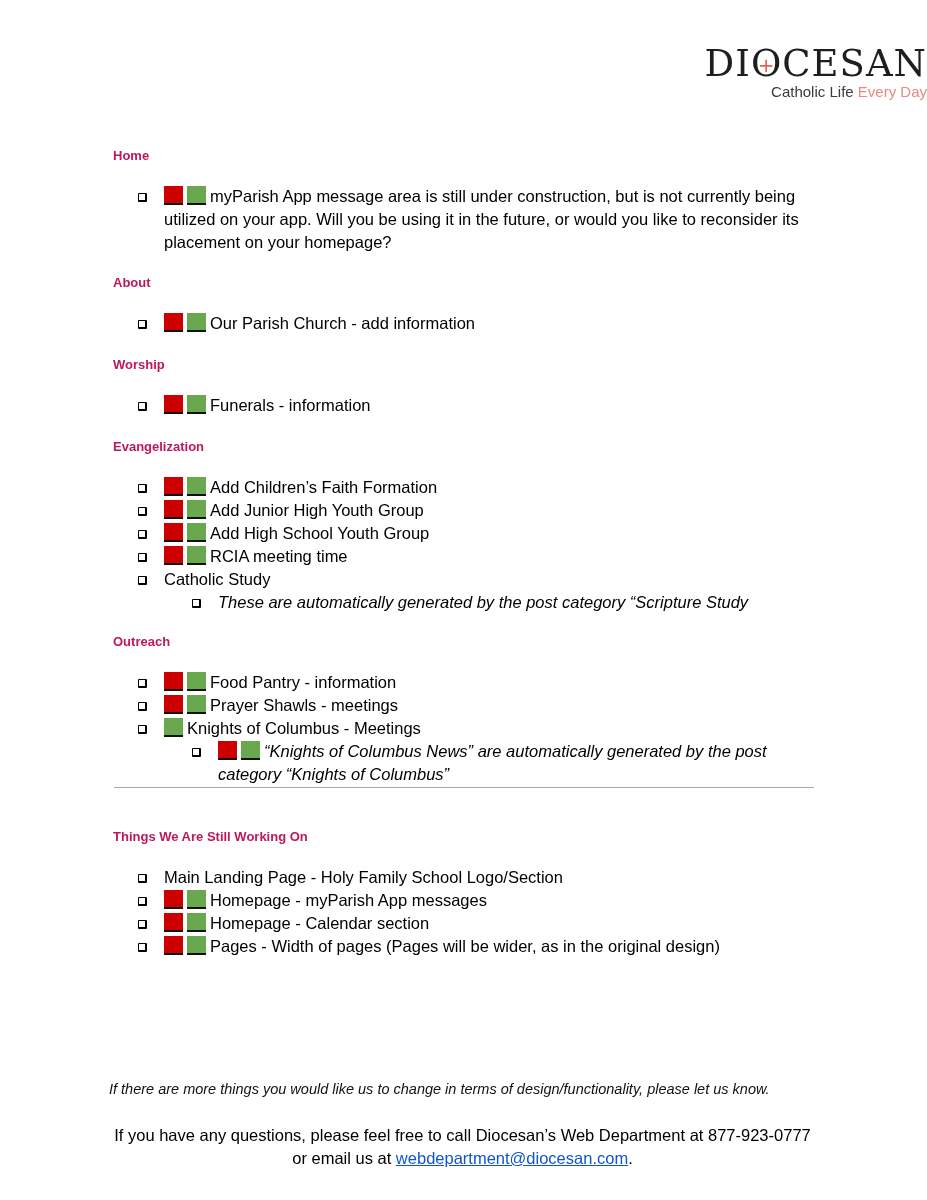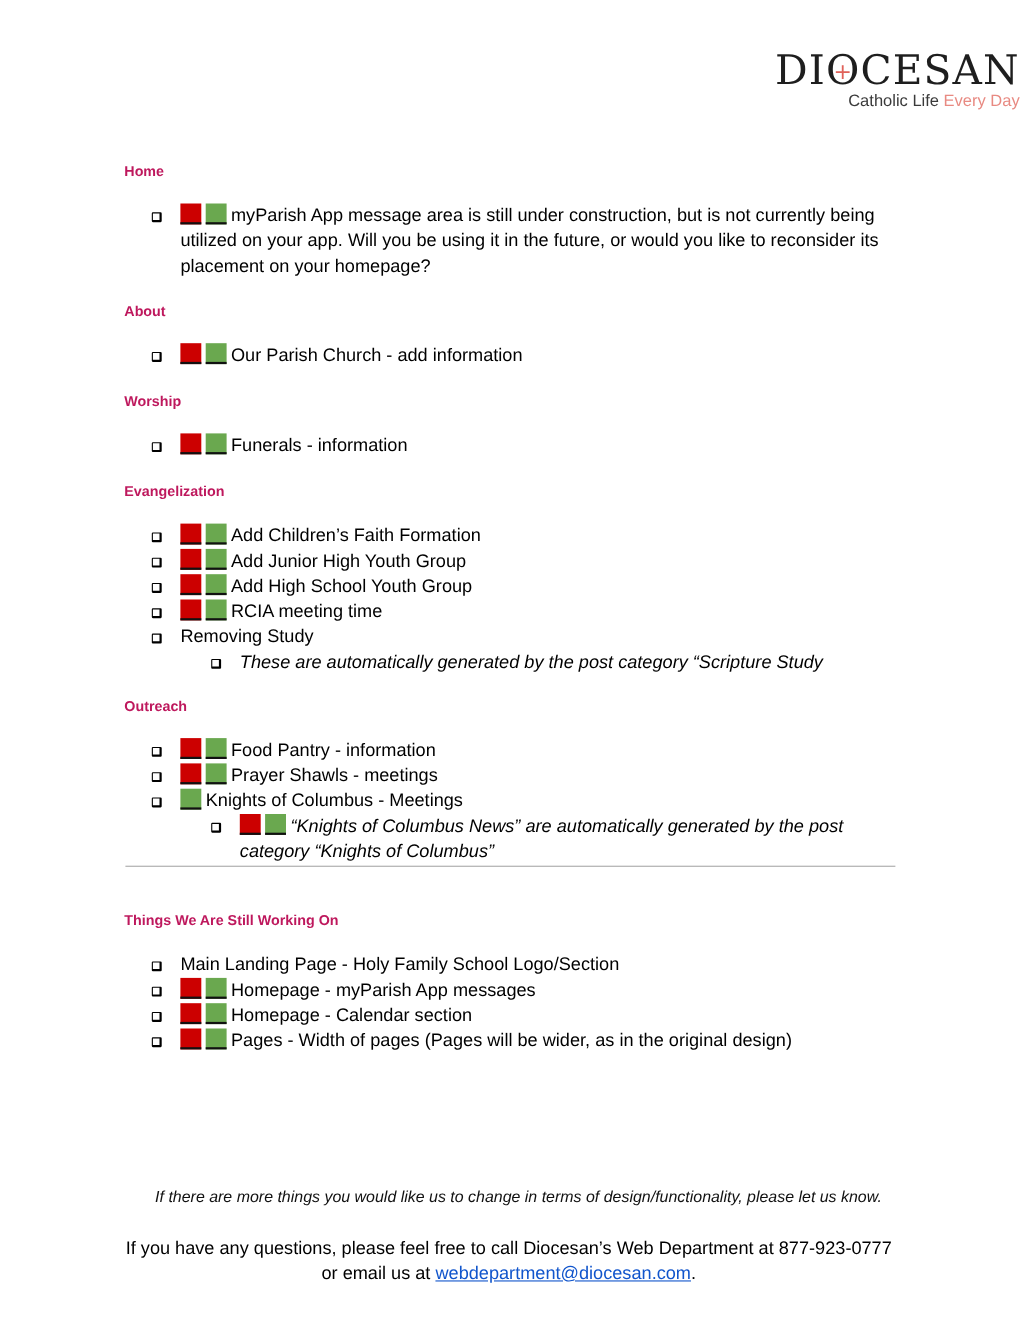--- a/index.html
+++ b/index.html
@@ -24,21 +24,21 @@
     li.sub .bullet { left: 83px; }
     .bullet-box { display: inline-block; width: 9px; height: 9px; border: 1.5px solid #000;
                   border-right-width: 2.5px; border-bottom-width: 2.5px; margin-top: 6px; box-sizing: border-box; border-radius: 1px; }
     .sq { display: inline-block; width: 19px; height: 19px; vertical-align: -3px; margin-right: 4px;
           border-bottom: 2px solid #111; box-sizing: border-box; }
     .sq.red { background: #cc0000; }
     .sq.green { background: #6aa84f; }
 
     .divider { position: absolute; left: 114px; width: 700px; top: 787px; border-top: 1.5px solid #a9a9a9; }
 
-    .footer-note { position: absolute; left: 109px; top: 1081px; font-size: 14.5px; font-style: italic; color: #111; margin-left: 32px; }
+    .footer-note { position: absolute; left: 109px; top: 1081px; font-size: 14.5px; font-style: italic; color: #111; }
     .footer-contact { position: absolute; left: 110px; width: 705px; top: 1124px; text-align: center;
                       font-size: 16.5px; font-weight: normal; line-height: 23px; color: #000; }
     .footer-contact a { color: #1155cc; text-decoration: underline; }
   </style>
 </head>
 <body>
 
 <div class="logo">
   <div class="logo-word"><span>DI</span><span class="o"><span>O</span><span class="cross">+</span></span><span>CESAN</span></div>
   <div class="tagline"><span>Catholic Life </span><span class="accent">Every Day</span></div>
@@ -65,21 +65,21 @@
     </ul>
 </div>
 
 <div class="section" style="top:430px">
   <h2 class="sec-title">Evangelization</h2>
   <ul class="items">
       <li><span class="bullet"><span class="bullet-box"></span></span><span class="sq red" title="red"></span><span class="sq green" title="green"></span><span>Add Children’s Faith Formation</span></li>
       <li><span class="bullet"><span class="bullet-box"></span></span><span class="sq red" title="red"></span><span class="sq green" title="green"></span><span>Add Junior High Youth Group</span></li>
       <li><span class="bullet"><span class="bullet-box"></span></span><span class="sq red" title="red"></span><span class="sq green" title="green"></span><span>Add High School Youth Group</span></li>
       <li><span class="bullet"><span class="bullet-box"></span></span><span class="sq red" title="red"></span><span class="sq green" title="green"></span><span>RCIA meeting time</span></li>
-      <li><span class="bullet"><span class="bullet-box"></span></span><span>Removing Study</span></li>
+      <li><span class="bullet"><span class="bullet-box"></span></span><span>Catholic Study</span></li>
       <li class="sub"><span class="bullet"><span class="bullet-box"></span></span><span>These are automatically generated by the post category “Scripture Study</span></li>
     </ul>
 </div>
 
 <div class="section" style="top:625px">
   <h2 class="sec-title">Outreach</h2>
   <ul class="items">
       <li><span class="bullet"><span class="bullet-box"></span></span><span class="sq red" title="red"></span><span class="sq green" title="green"></span><span>Food Pantry - information</span></li>
       <li><span class="bullet"><span class="bullet-box"></span></span><span class="sq red" title="red"></span><span class="sq green" title="green"></span><span>Prayer Shawls - meetings</span></li>
       <li><span class="bullet"><span class="bullet-box"></span></span><span class="sq green" title="green"></span><span>Knights of Columbus - Meetings</span></li>

